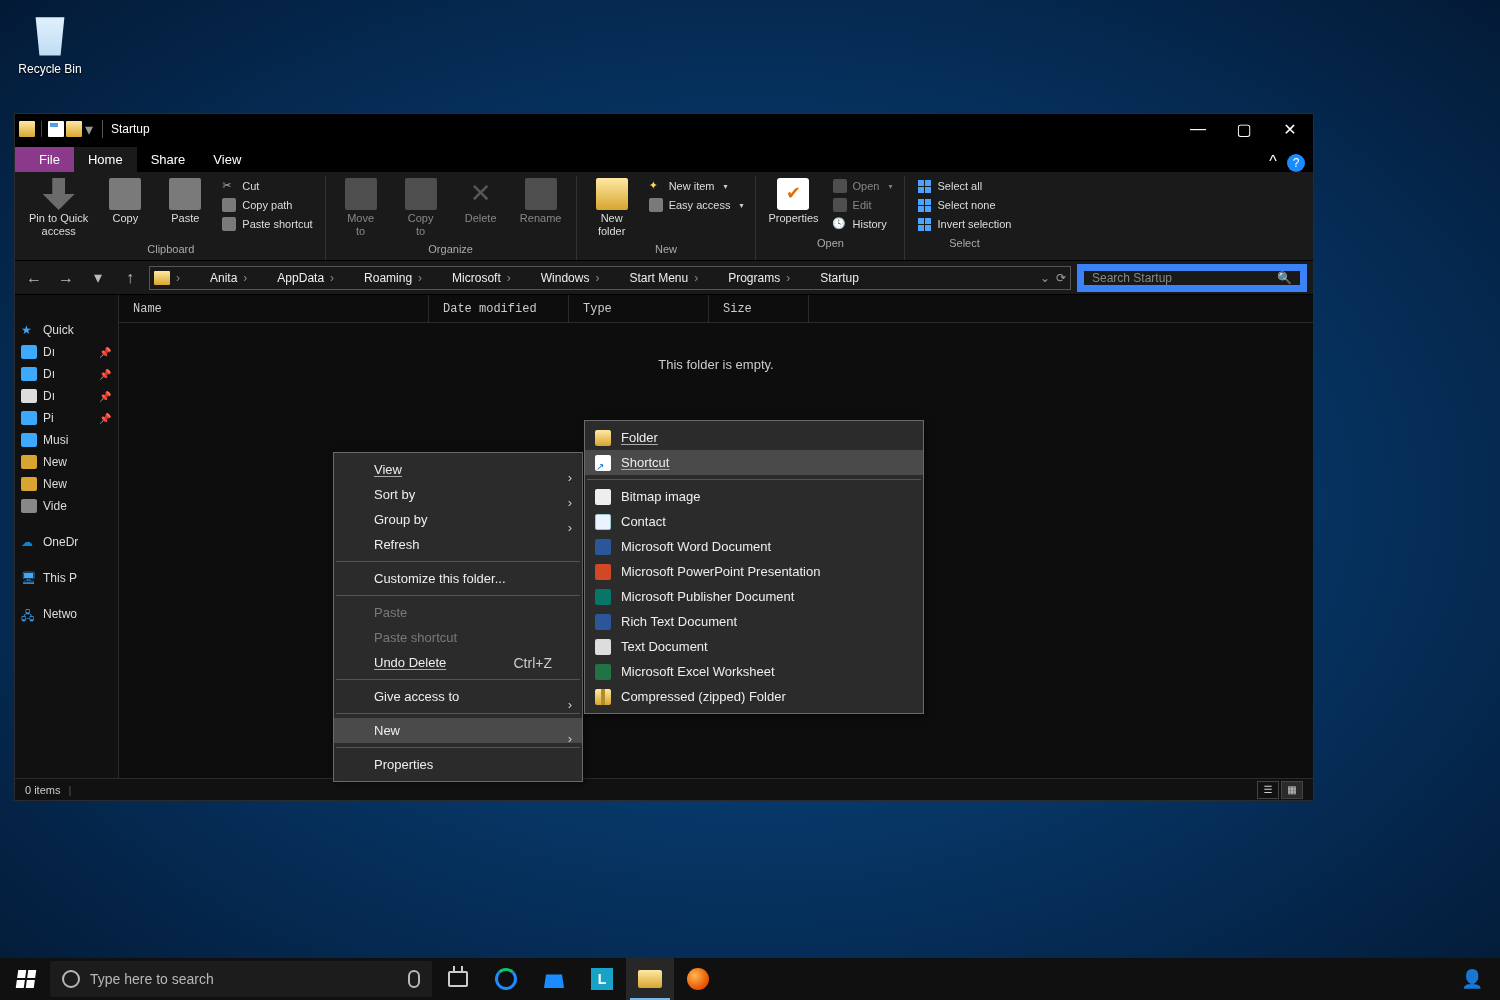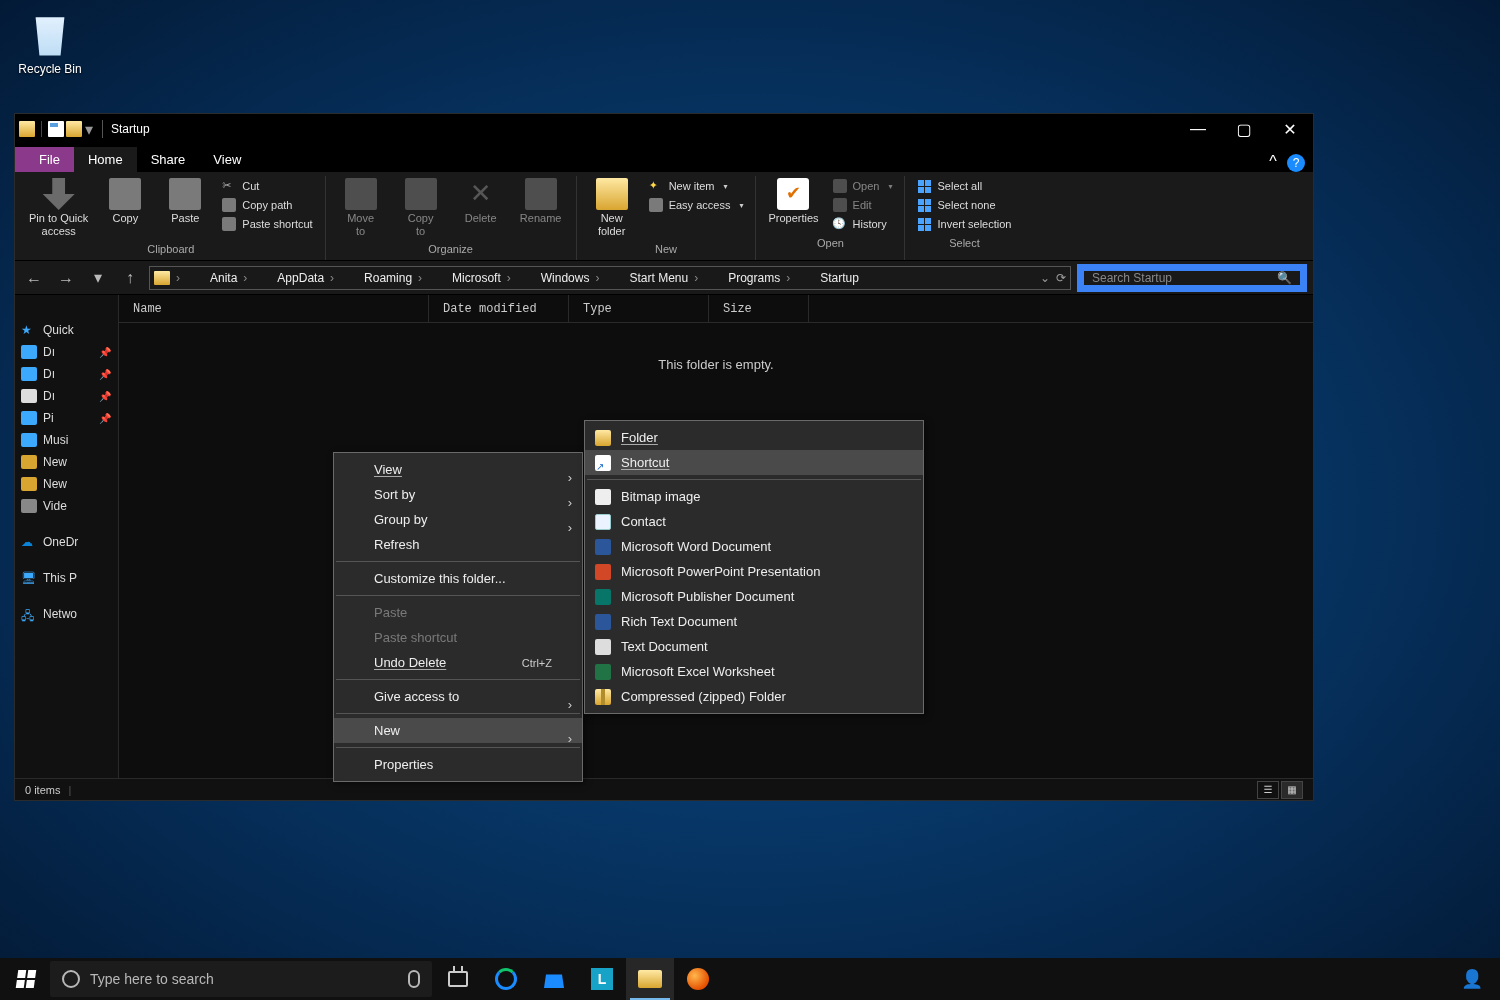--- a/index.html
+++ b/index.html
@@ -121,21 +121,21 @@
   
   .ctx{
     position:absolute;background:#2b2b2b;border:1px solid #6a6a6a;
     font-size:13px;color:#eee;padding:4px 0;
     box-shadow:2px 2px 6px rgba(0,0,0,.5);
   }
   .ctx-item{padding:5px 34px 5px 40px;white-space:nowrap;position:relative;display:flex;align-items:center;}
   .ctx-item.hover{background:#4a4a4a;}
   .ctx-item.disabled{color:#7a7a7a;}
   .ctx-item .sub::after{content:"›";position:absolute;right:10px;color:#ccc;}
-  .ctx-item .short{position:absolute;right:30px;color:#ccc;font-size:11px;}
+  .ctx-item .short{position:absolute;right:30px;color:#ccc;font-size:14px;}
   .ctx-sep{height:1px;background:#555;margin:4px 2px;}
   .ctx-ul{text-decoration:underline;text-decoration-color:#aaa;text-underline-offset:2px;}
   .ctx2 .ctx-item{padding-left:36px;}
   .ctx-ico{position:absolute;left:10px;width:16px;height:16px;border-radius:2px;}
   .ci-folder{background:linear-gradient(#ffe9a3,#d8a530);}
   .ci-short{background:#fff;}
   .ci-short::after{content:"↗";position:absolute;left:1px;bottom:-1px;font-size:10px;color:#1668c7;}
   .ci-access{background:#c0392b;}
   .ci-bmp{background:#eee;}
   .ci-contact{background:#eaf3ff;border:1px solid #9cc;}

